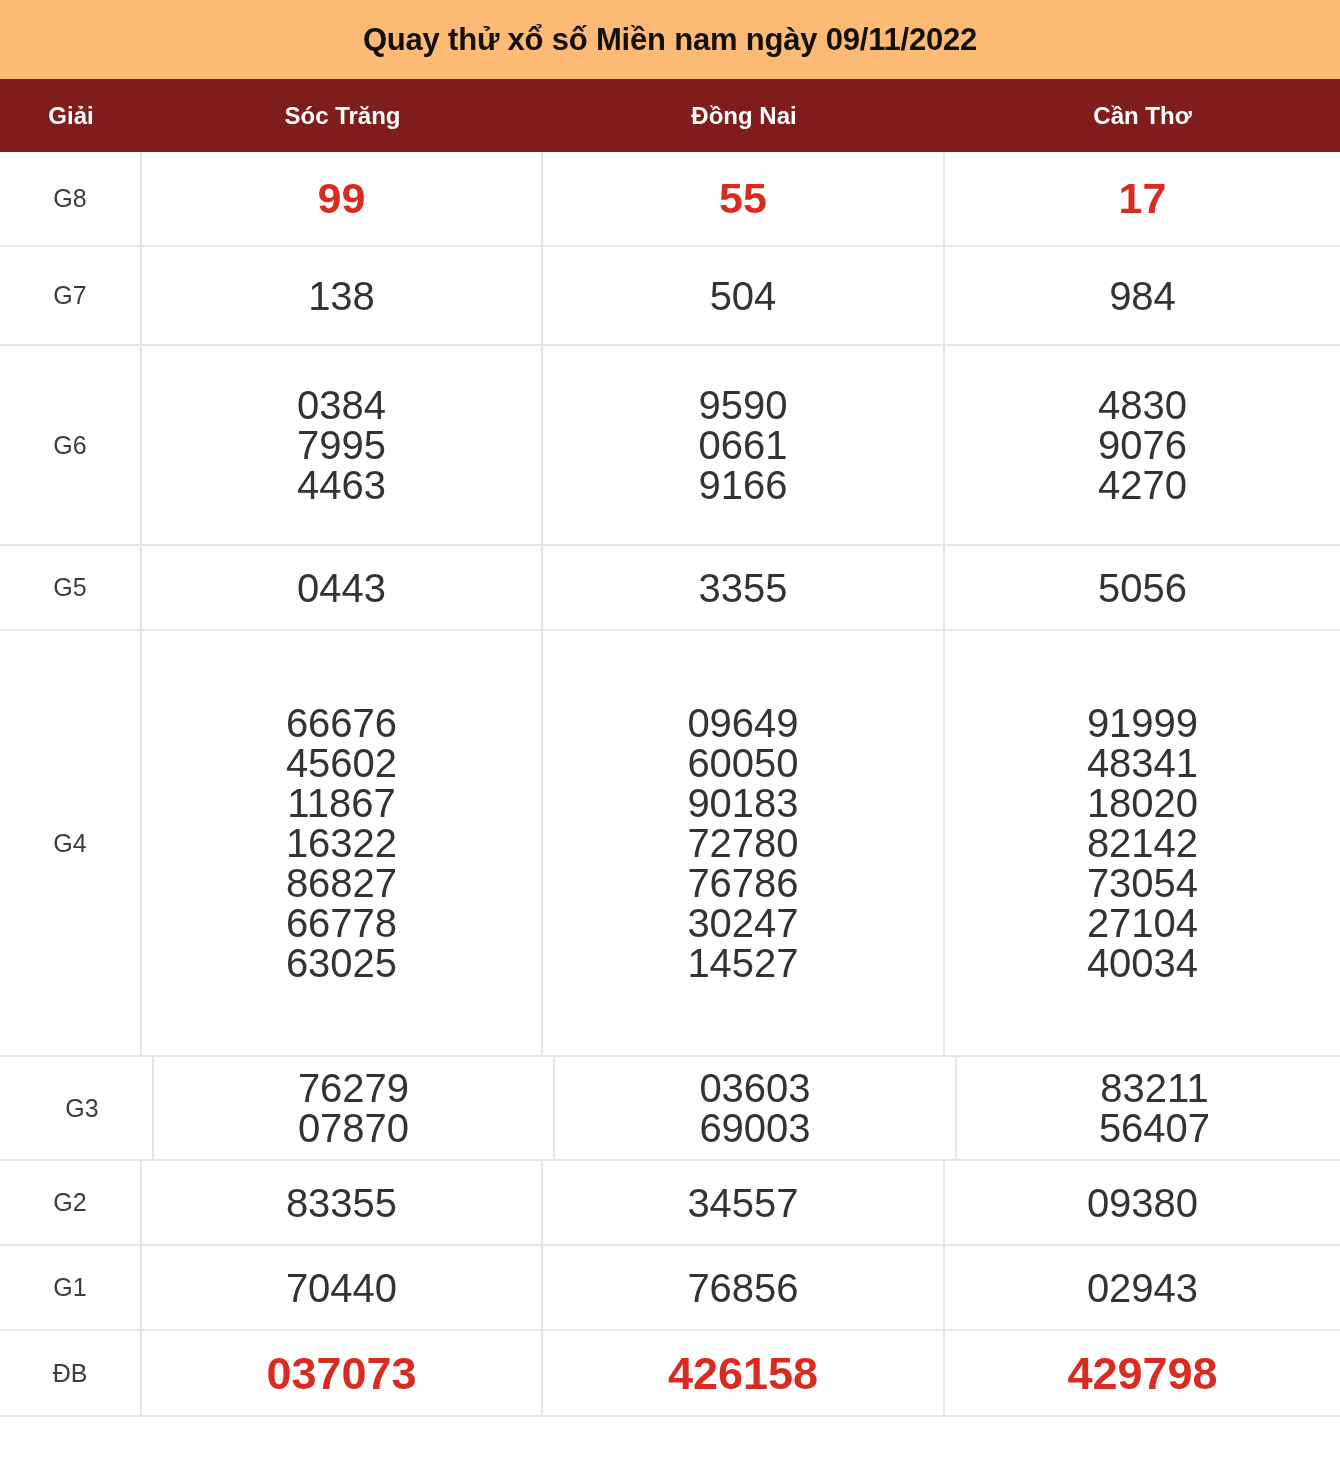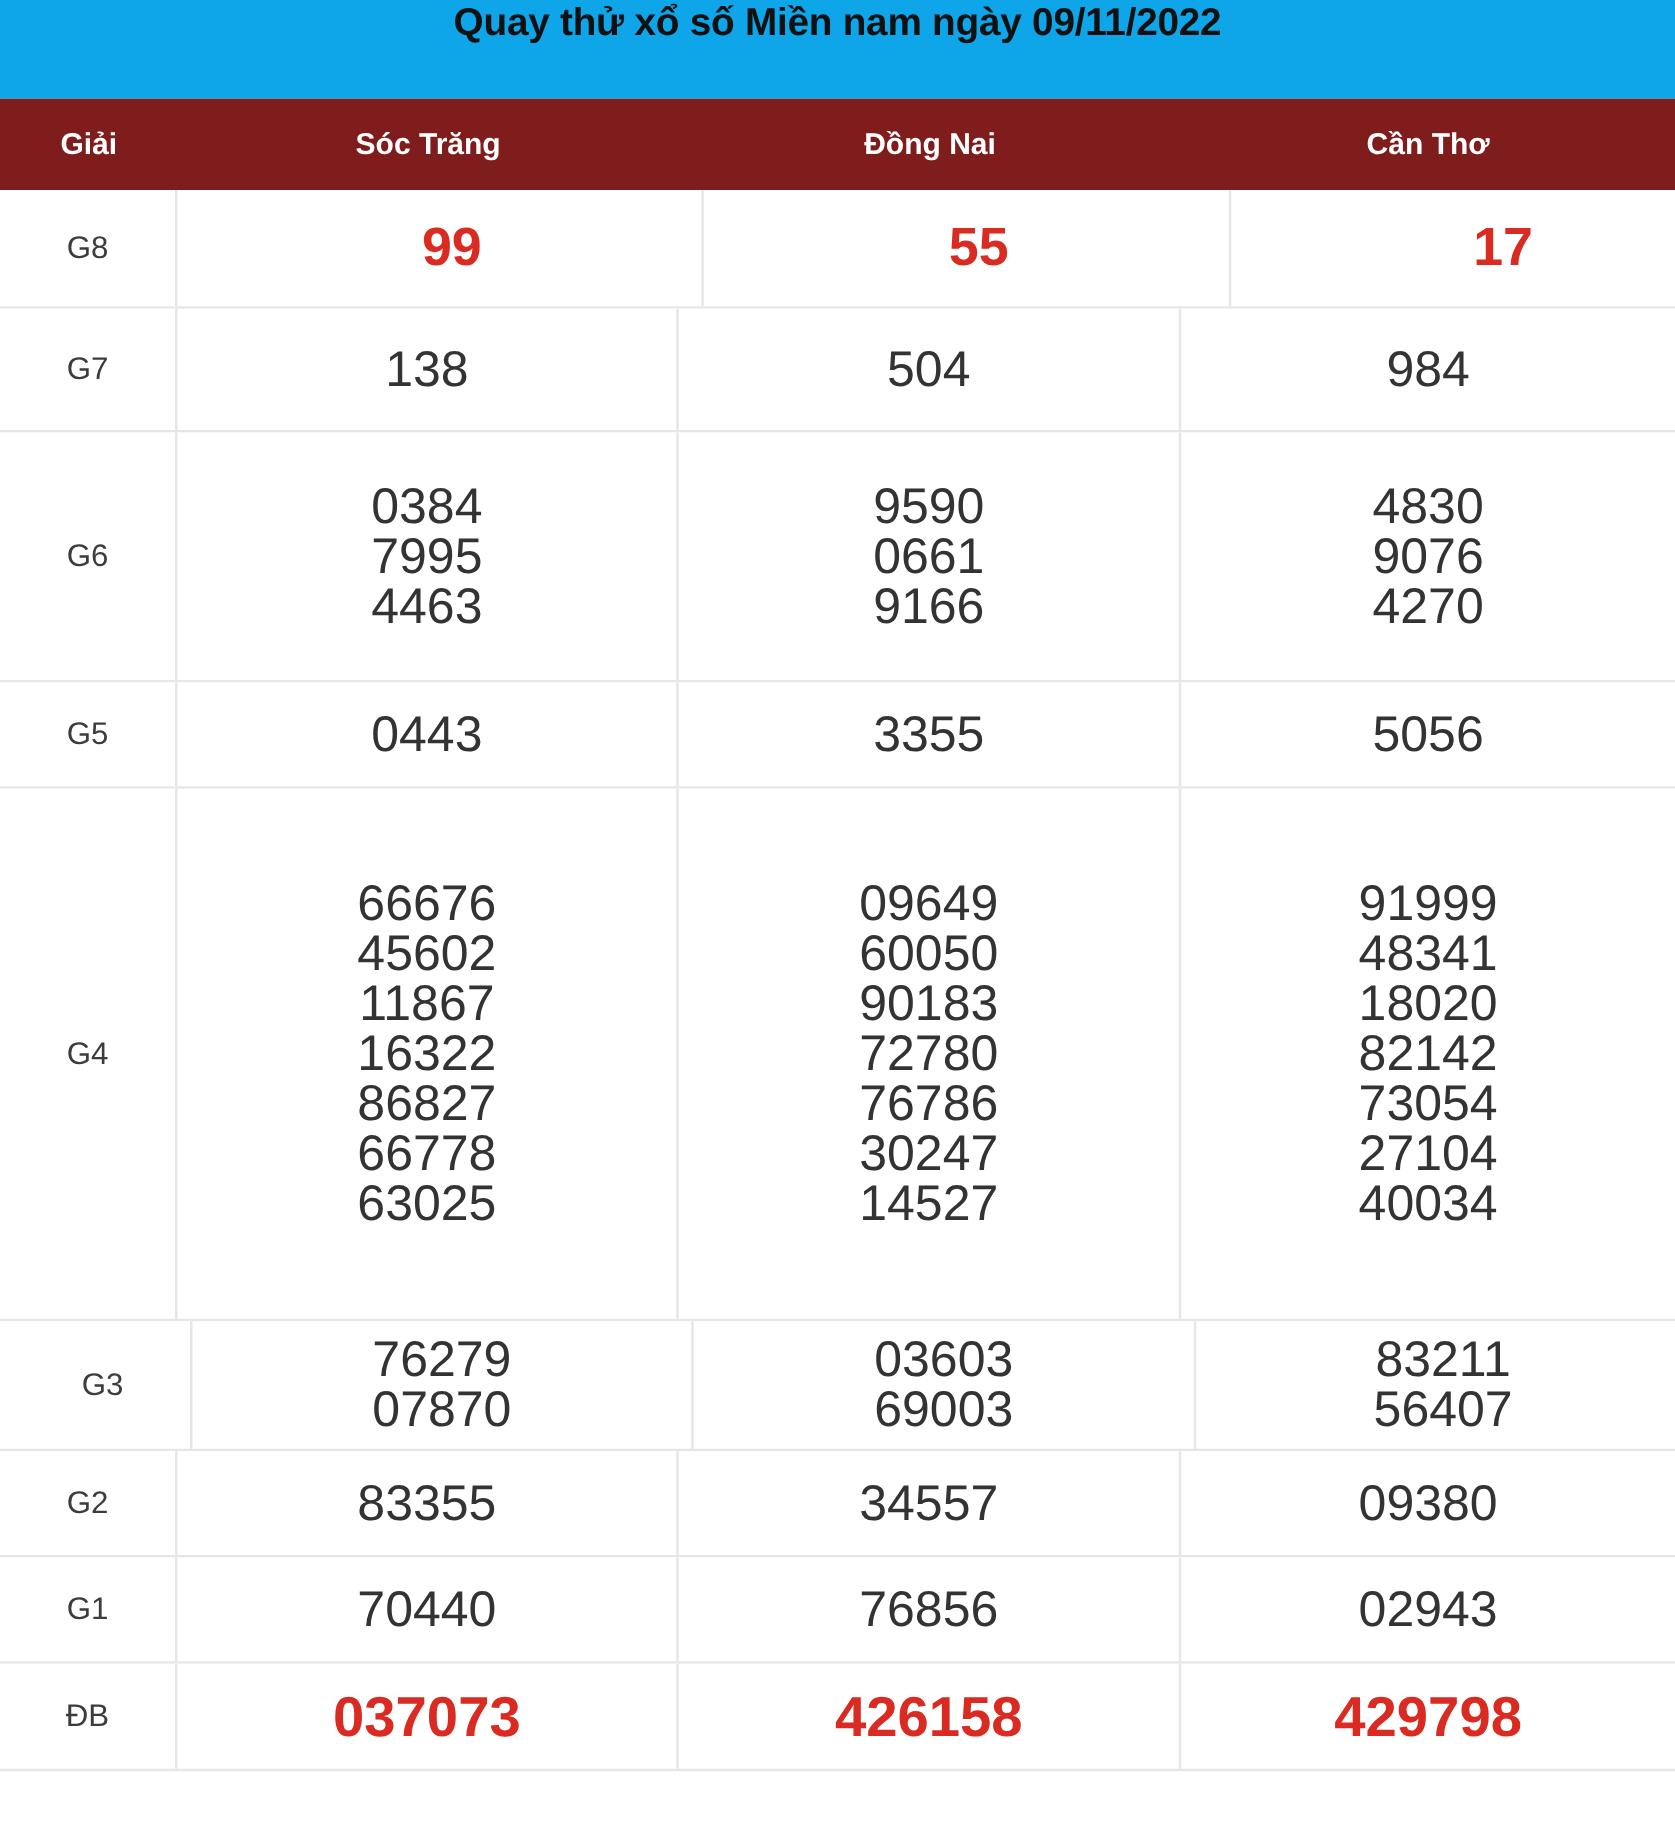--- a/index.html
+++ b/index.html
@@ -18,23 +18,23 @@
   .lottery-page {
     width: 1340px;
     height: 1462px;
     position: relative;
     background: #ffffff;
   }
 
   
   .title-bar {
     height: 79px;
-    background: #0ea5e9;
-    display: flex;
-    align-items: flex-start;
+    background: #fdba74;
+    display: flex;
+    align-items: center;
     justify-content: center;
     box-sizing: border-box;
   }
   .title-text {
     font-size: 31px;
     font-weight: bold;
     color: #111111;
     letter-spacing: -0.2px;
     white-space: nowrap;
   }
@@ -101,21 +101,21 @@
   
   .row.r-g8 .num,
   .row.r-db .num {
     color: #d92b21;
     font-weight: bold;
   }
   .row.r-g8 .num { font-size: 43px; }
   .row.r-db .num { font-size: 45px; }
 
   
-  .row.r-g8 { height: 95px; gap: 20px; }
+  .row.r-g8 { height: 95px; }
   .row.r-g7 { height: 99px; }
   .row.r-g6 { height: 200px; }
   .row.r-g5 { height: 85px; }
   .row.r-g4 { height: 426px; }
   .row.r-g3 { height: 104px; padding-left: 12px; }
   .row.r-g2 { height: 85px; }
   .row.r-g1 { height: 85px; }
   .row.r-db { height: 86px; text-align: right; }
 </style>
 </head>

